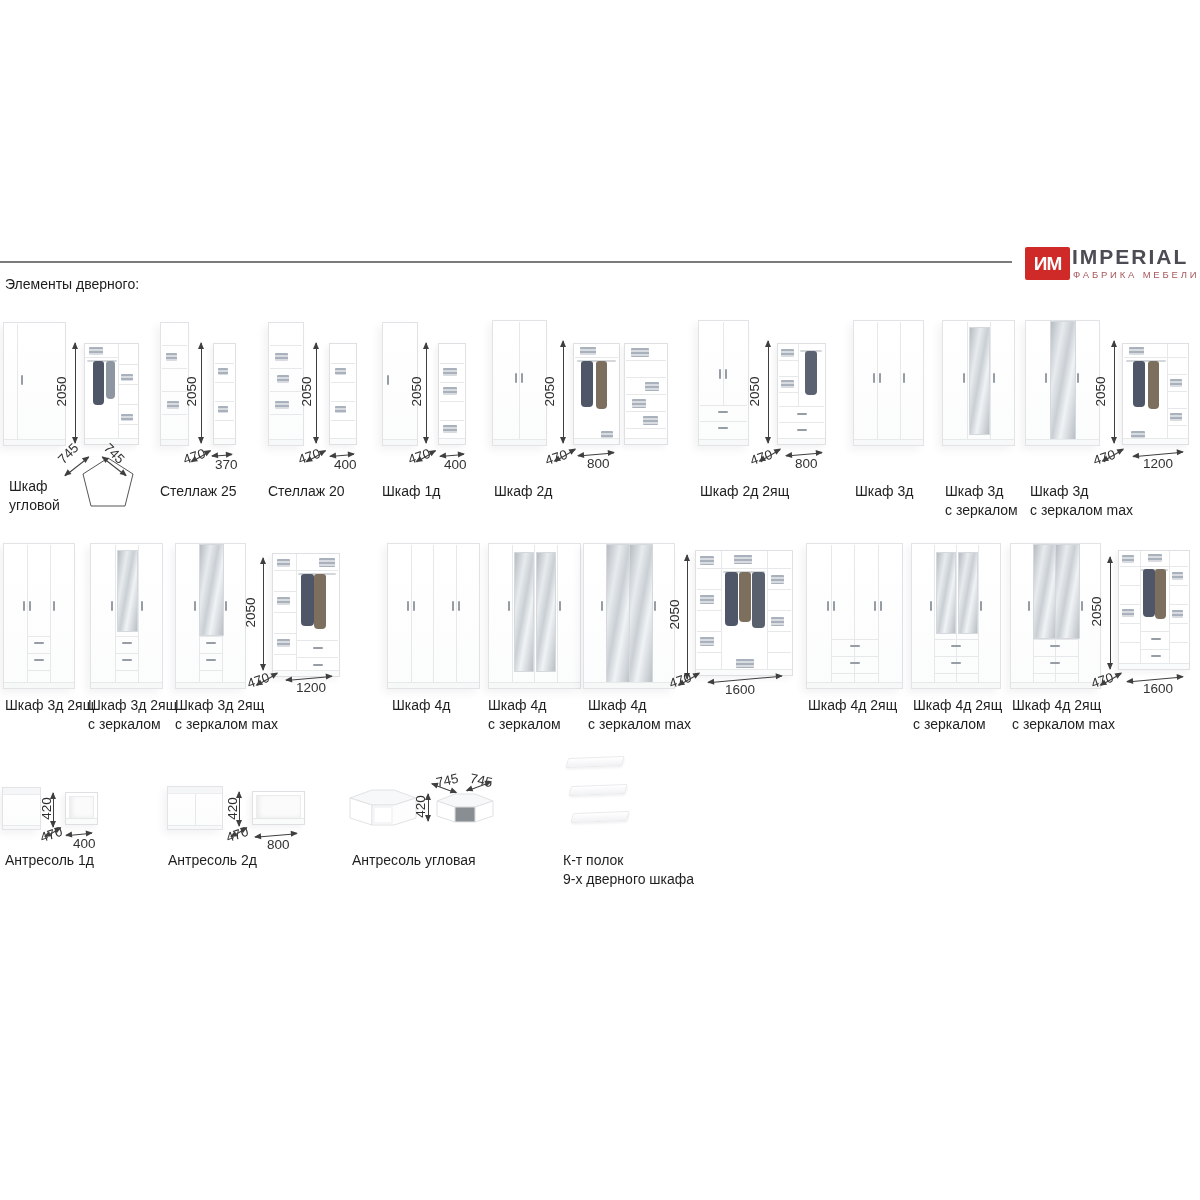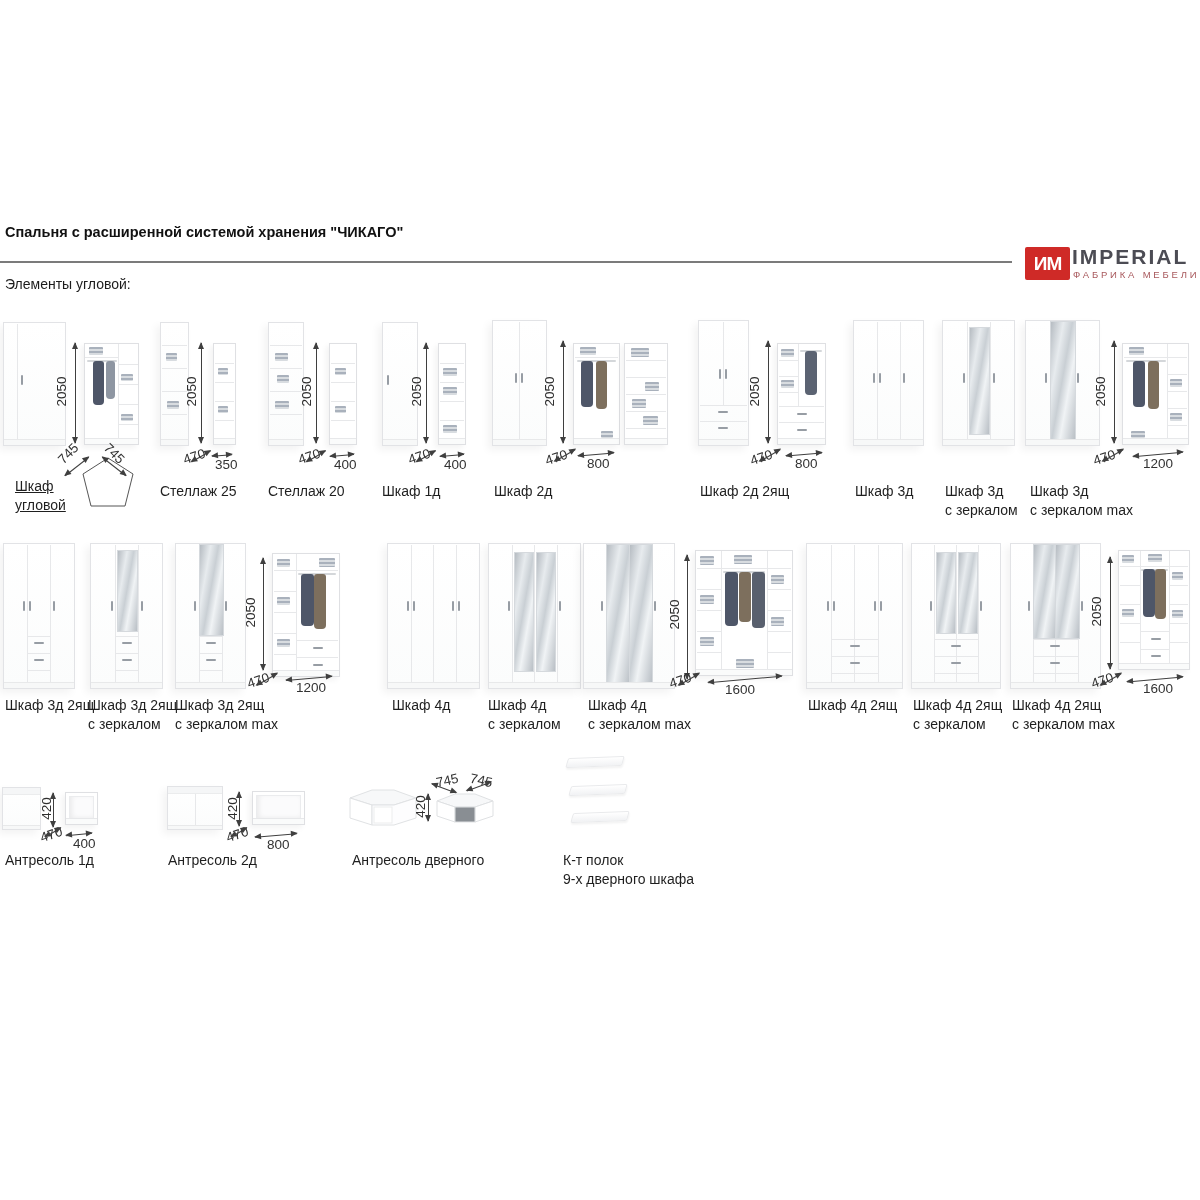--- a/index.html
+++ b/index.html
@@ -49,28 +49,27 @@
   .dl.r18{transform:rotate(-18deg);} .dl.r45{transform:rotate(-45deg);} .dl.p45{transform:rotate(45deg);}
   .dl.m12{transform:rotate(-12deg);} .dl.p12{transform:rotate(12deg);}
   .vlab{position:absolute;width:44px;text-align:center;transform:rotate(-90deg);font-size:13.5px;color:#2e2e2e;}
   .lbl{position:absolute;font-size:14px;line-height:19px;color:#1f1f1f;white-space:pre-line;}
 </style>
 </head>
 <body>
 
 <div class="canvas">
 
-  <div class="title" style="left:5px;top:224px;">Спальня с расширенной системой хранения "ЧИКАГО"</div>
   <div class="rule" style="left:0;top:261px;width:1012px;"></div>
   <div class="logobox" style="left:1025px;top:247px;width:45px;height:33px;">
     <span class="logomono">ИМ</span>
   </div>
   <div class="logoname" style="left:1072px;top:245px;">IMPERIAL</div>
   <div class="logotag" style="left:1073px;top:269px;">ФАБРИКА МЕБЕЛИ</div>
-  <div class="subtitle" style="left:5px;top:276px;">Элементы угловой:</div>
+  <div class="subtitle" style="left:5px;top:276px;">Элементы дверного:</div>
 
   <div class="wr" style="left:3px;top:322px;width:61px;height:122px;">
     <i class="vl" style="left:13px;"></i>
     <i class="hnd" style="left:17px;top:52px;"></i>
   </div>
   <div class="dv" style="left:75px;top:343px;height:100px;"></div>
   <span class="vlab" style="left:39px;top:384px;">2050</span>
   <div class="ow" style="left:84px;top:343px;width:53px;height:100px;">
     <i class="divv" style="left:62%;"></i>
     <i class="shf" style="left:0;width:62%;top:13px;"></i>
@@ -85,21 +84,21 @@
     <i class="stk" style="left:68%;top:30%;width:12px;height:7px;"></i>
     <i class="stk" style="left:68%;top:70%;width:12px;height:7px;"></i>
   </div>
   <svg class="abs" style="left:80px;top:456px;" width="56" height="52" viewBox="0 0 56 52">
     <polygon points="3,18 28,2 53,18 45,50 11,50" fill="#fff" stroke="#555" stroke-width="1"></polygon>
   </svg>
   <span class="dl r45" style="left:57px;top:446px;">745</span>
   <span class="dl p45" style="left:103px;top:446px;">745</span>
   <div class="dhh r38" style="left:62px;top:466px;width:30px;"></div>
   <div class="dhh p38" style="left:99px;top:466px;width:30px;"></div>
-  <div class="lbl" style="left:15px;top:477px;text-decoration:underline;">Шкаф
+  <div class="lbl" style="left:9px;top:477px;">Шкаф
 угловой</div>
 
   <div class="wr" style="left:160px;top:322px;width:27px;height:122px;">
     <i class="hl" style="left:1px;right:1px;top:22px;"></i>
     <i class="hl" style="left:1px;right:1px;top:45px;"></i>
     <i class="hl" style="left:1px;right:1px;top:68px;"></i>
     <i class="hl" style="left:1px;right:1px;top:91px;"></i>
     <i class="stk" style="left:5px;top:30px;width:11px;height:8px;"></i>
     <i class="stk" style="left:6px;top:78px;width:12px;height:8px;"></i>
   </div>
@@ -109,21 +108,21 @@
     <i class="shf" style="left:1px;right:1px;top:19%;"></i>
     <i class="shf" style="left:1px;right:1px;top:38%;"></i>
     <i class="shf" style="left:1px;right:1px;top:57%;"></i>
     <i class="shf" style="left:1px;right:1px;top:76%;"></i>
     <i class="stk" style="left:4px;top:24%;width:10px;height:7px;"></i>
     <i class="stk" style="left:4px;top:62%;width:10px;height:7px;"></i>
   </div>
   <span class="dl r18" style="left:183px;top:449px;">470</span>
   <div class="dhh r30" style="left:190px;top:456px;width:22px;"></div>
   <div class="dhh r5" style="left:212px;top:455px;width:20px;"></div>
-  <span class="dl" style="left:215px;top:457px;">350</span>
+  <span class="dl" style="left:215px;top:457px;">370</span>
   <div class="lbl" style="left:160px;top:482px;text-align:center;">Стеллаж 25</div>
 
   <div class="wr" style="left:268px;top:322px;width:34px;height:122px;">
     <i class="hl" style="left:1px;right:1px;top:22px;"></i>
     <i class="hl" style="left:1px;right:1px;top:45px;"></i>
     <i class="hl" style="left:1px;right:1px;top:68px;"></i>
     <i class="hl" style="left:1px;right:1px;top:91px;"></i>
     <i class="stk" style="left:6px;top:30px;width:13px;height:8px;"></i>
     <i class="stk" style="left:8px;top:52px;width:12px;height:8px;"></i>
     <i class="stk" style="left:6px;top:78px;width:14px;height:8px;"></i>
@@ -538,21 +537,21 @@
   <div class="dhh r20a" style="left:431px;top:788px;width:26px;"></div>
   <div class="dhh m20a" style="left:466px;top:786px;width:26px;"></div>
   <div class="dv" style="left:428px;top:794px;height:27px;"></div>
   <span class="vlab" style="left:398px;top:799px;">420</span>
   <svg class="abs" style="left:436px;top:792px;" width="58" height="31" viewBox="0 0 58 31">
     <polygon points="1,9 19,2 39,2 57,9 39,15 19,15" fill="#f7f8f9" stroke="#dfe1e3"></polygon>
     <polygon points="1,9 19,15 19,30 1,24" fill="#ffffff" stroke="#dfe1e3"></polygon>
     <polygon points="39,15 57,9 57,24 39,30" fill="#ffffff" stroke="#dfe1e3"></polygon>
     <rect x="19" y="15" width="20" height="15" fill="#898e93" stroke="#dfe1e3"></rect>
   </svg>
-  <div class="lbl" style="left:352px;top:851px;">Антресоль дверного</div>
+  <div class="lbl" style="left:352px;top:851px;">Антресоль угловая</div>
 
   <div class="slab" style="left:567px;top:757px;"></div>
   <div class="slab" style="left:570px;top:785px;"></div>
   <div class="slab" style="left:572px;top:812px;"></div>
   <div class="lbl" style="left:563px;top:851px;">К-т полок
 9-х дверного шкафа</div>
 
 </div>
 
 </body></html>

